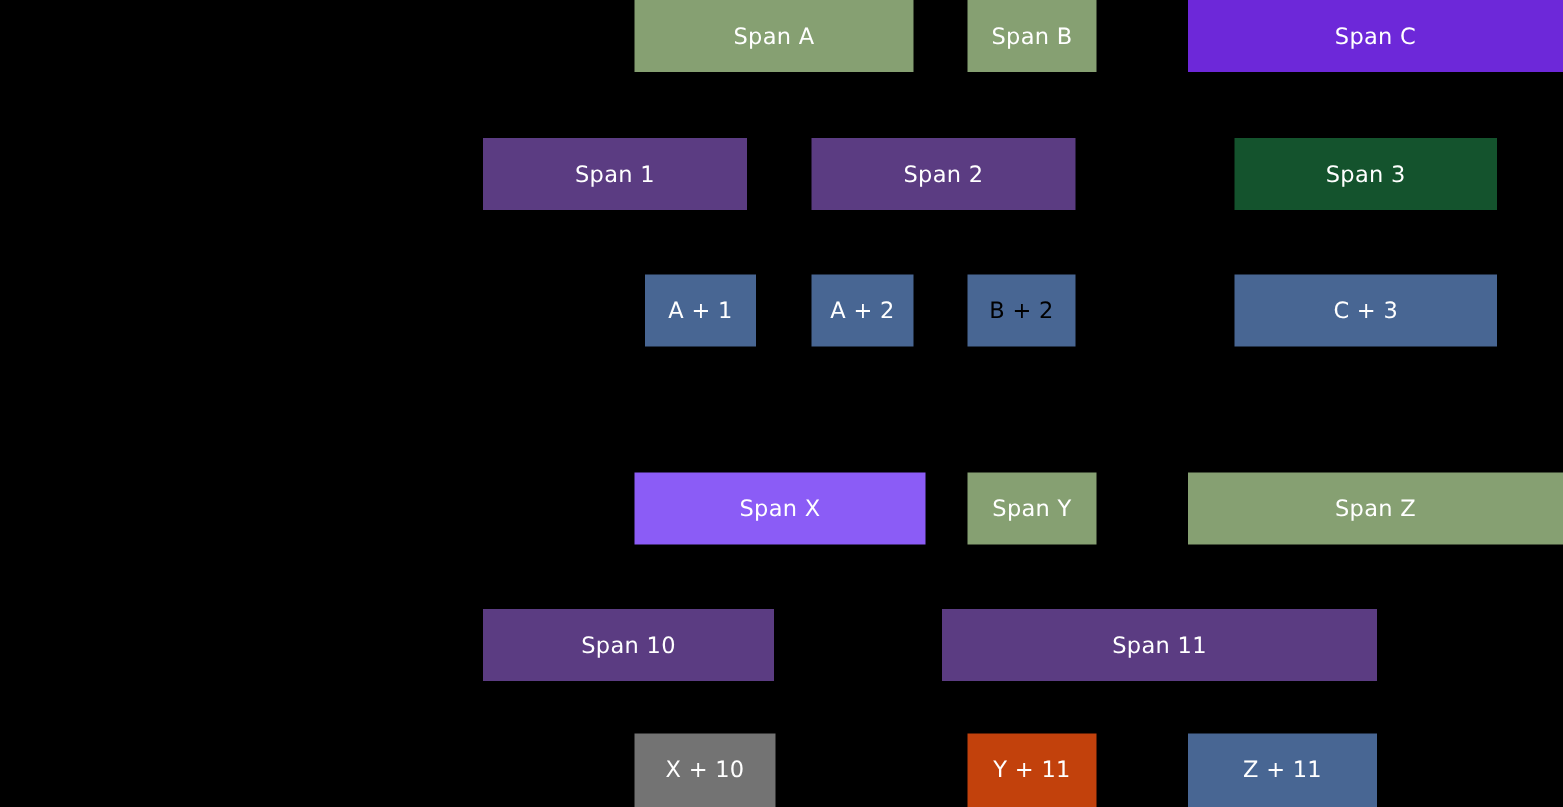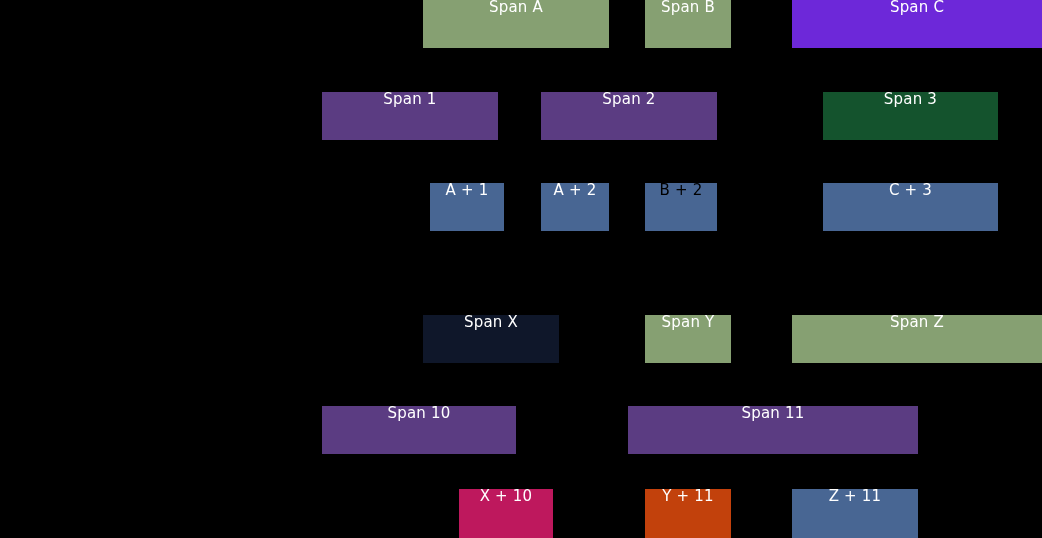--- a/index.html
+++ b/index.html
@@ -14,21 +14,21 @@
   #canvas {
     position: relative;
     width: 1042px;
     height: 538px;
     background: #000000;
     overflow: hidden;
   }
   .bar {
     position: absolute;
     display: flex;
-    align-items: flex-start;
+    align-items: center;
     justify-content: center;
     box-sizing: border-box;
     color: #ffffff;
     font-size: 15px;
     font-family: "DejaVu Sans", sans-serif;
     font-weight: 400;
     letter-spacing: 0.2px;
     white-space: nowrap;
     overflow: hidden;
     user-select: none;
@@ -66,36 +66,36 @@
     </div>
     <div class="bar" style="left: 541px; top: 183px; width: 68px; height: 48px; background: rgb(72, 102, 147); color: rgb(255, 255, 255);">
       <span class="bar-label">A + 2</span>
     </div>
     <div class="bar" style="left: 645px; top: 183px; width: 72px; height: 48px; background: rgb(72, 102, 147); color: #000000;">
       <span class="bar-label">B + 2</span>
     </div>
     <div class="bar" style="left: 823px; top: 183px; width: 175px; height: 48px; background: rgb(72, 102, 147); color: rgb(255, 255, 255);">
       <span class="bar-label">C + 3</span>
     </div>
-    <div class="bar" style="left: 423px; top: 315px; width: 136px; height: 48px; background: #0f172a; color: rgb(255, 255, 255);">
+    <div class="bar" style="left: 423px; top: 315px; width: 194px; height: 48px; background: #8b5cf6; color: rgb(255, 255, 255);">
       <span class="bar-label">Span X</span>
     </div>
     <div class="bar" style="left: 645px; top: 315px; width: 86px; height: 48px; background: rgb(134, 160, 114); color: rgb(255, 255, 255);">
       <span class="bar-label">Span Y</span>
     </div>
     <div class="bar" style="left: 792px; top: 315px; width: 250px; height: 48px; background: rgb(134, 160, 114); color: rgb(255, 255, 255);">
       <span class="bar-label">Span Z</span>
     </div>
     <div class="bar" style="left: 322px; top: 406px; width: 194px; height: 48px; background: rgb(91, 60, 130); color: rgb(255, 255, 255);">
       <span class="bar-label">Span 10</span>
     </div>
     <div class="bar" style="left: 628px; top: 406px; width: 290px; height: 48px; background: rgb(91, 60, 130); color: rgb(255, 255, 255);">
       <span class="bar-label">Span 11</span>
     </div>
-    <div class="bar" style="left: 423px; top: 489px; width: 94px; height: 49px; background: #be185d; color: rgb(255, 255, 255); margin-left: 36px;">
+    <div class="bar" style="left: 423px; top: 489px; width: 94px; height: 49px; background: #737373; color: rgb(255, 255, 255);">
       <span class="bar-label">X + 10</span>
     </div>
     <div class="bar" style="left: 645px; top: 489px; width: 86px; height: 49px; background: #c2410c; color: rgb(255, 255, 255);">
       <span class="bar-label">Y + 11</span>
     </div>
     <div class="bar" style="left: 792px; top: 489px; width: 126px; height: 49px; background: rgb(72, 102, 147); color: rgb(255, 255, 255);">
       <span class="bar-label">Z + 11</span>
     </div>
   </div>
 

